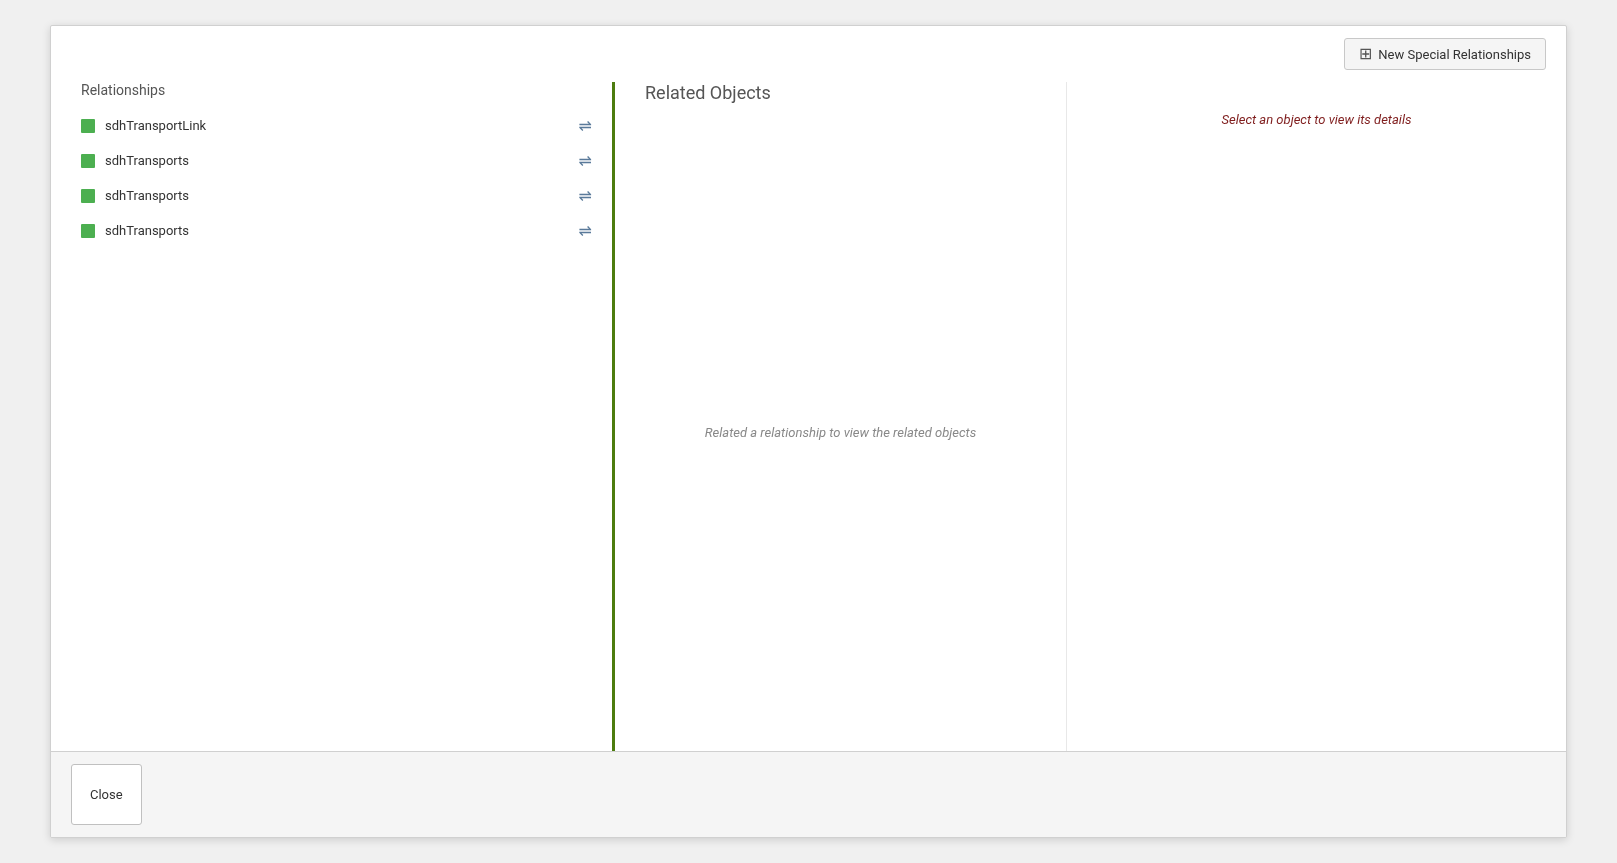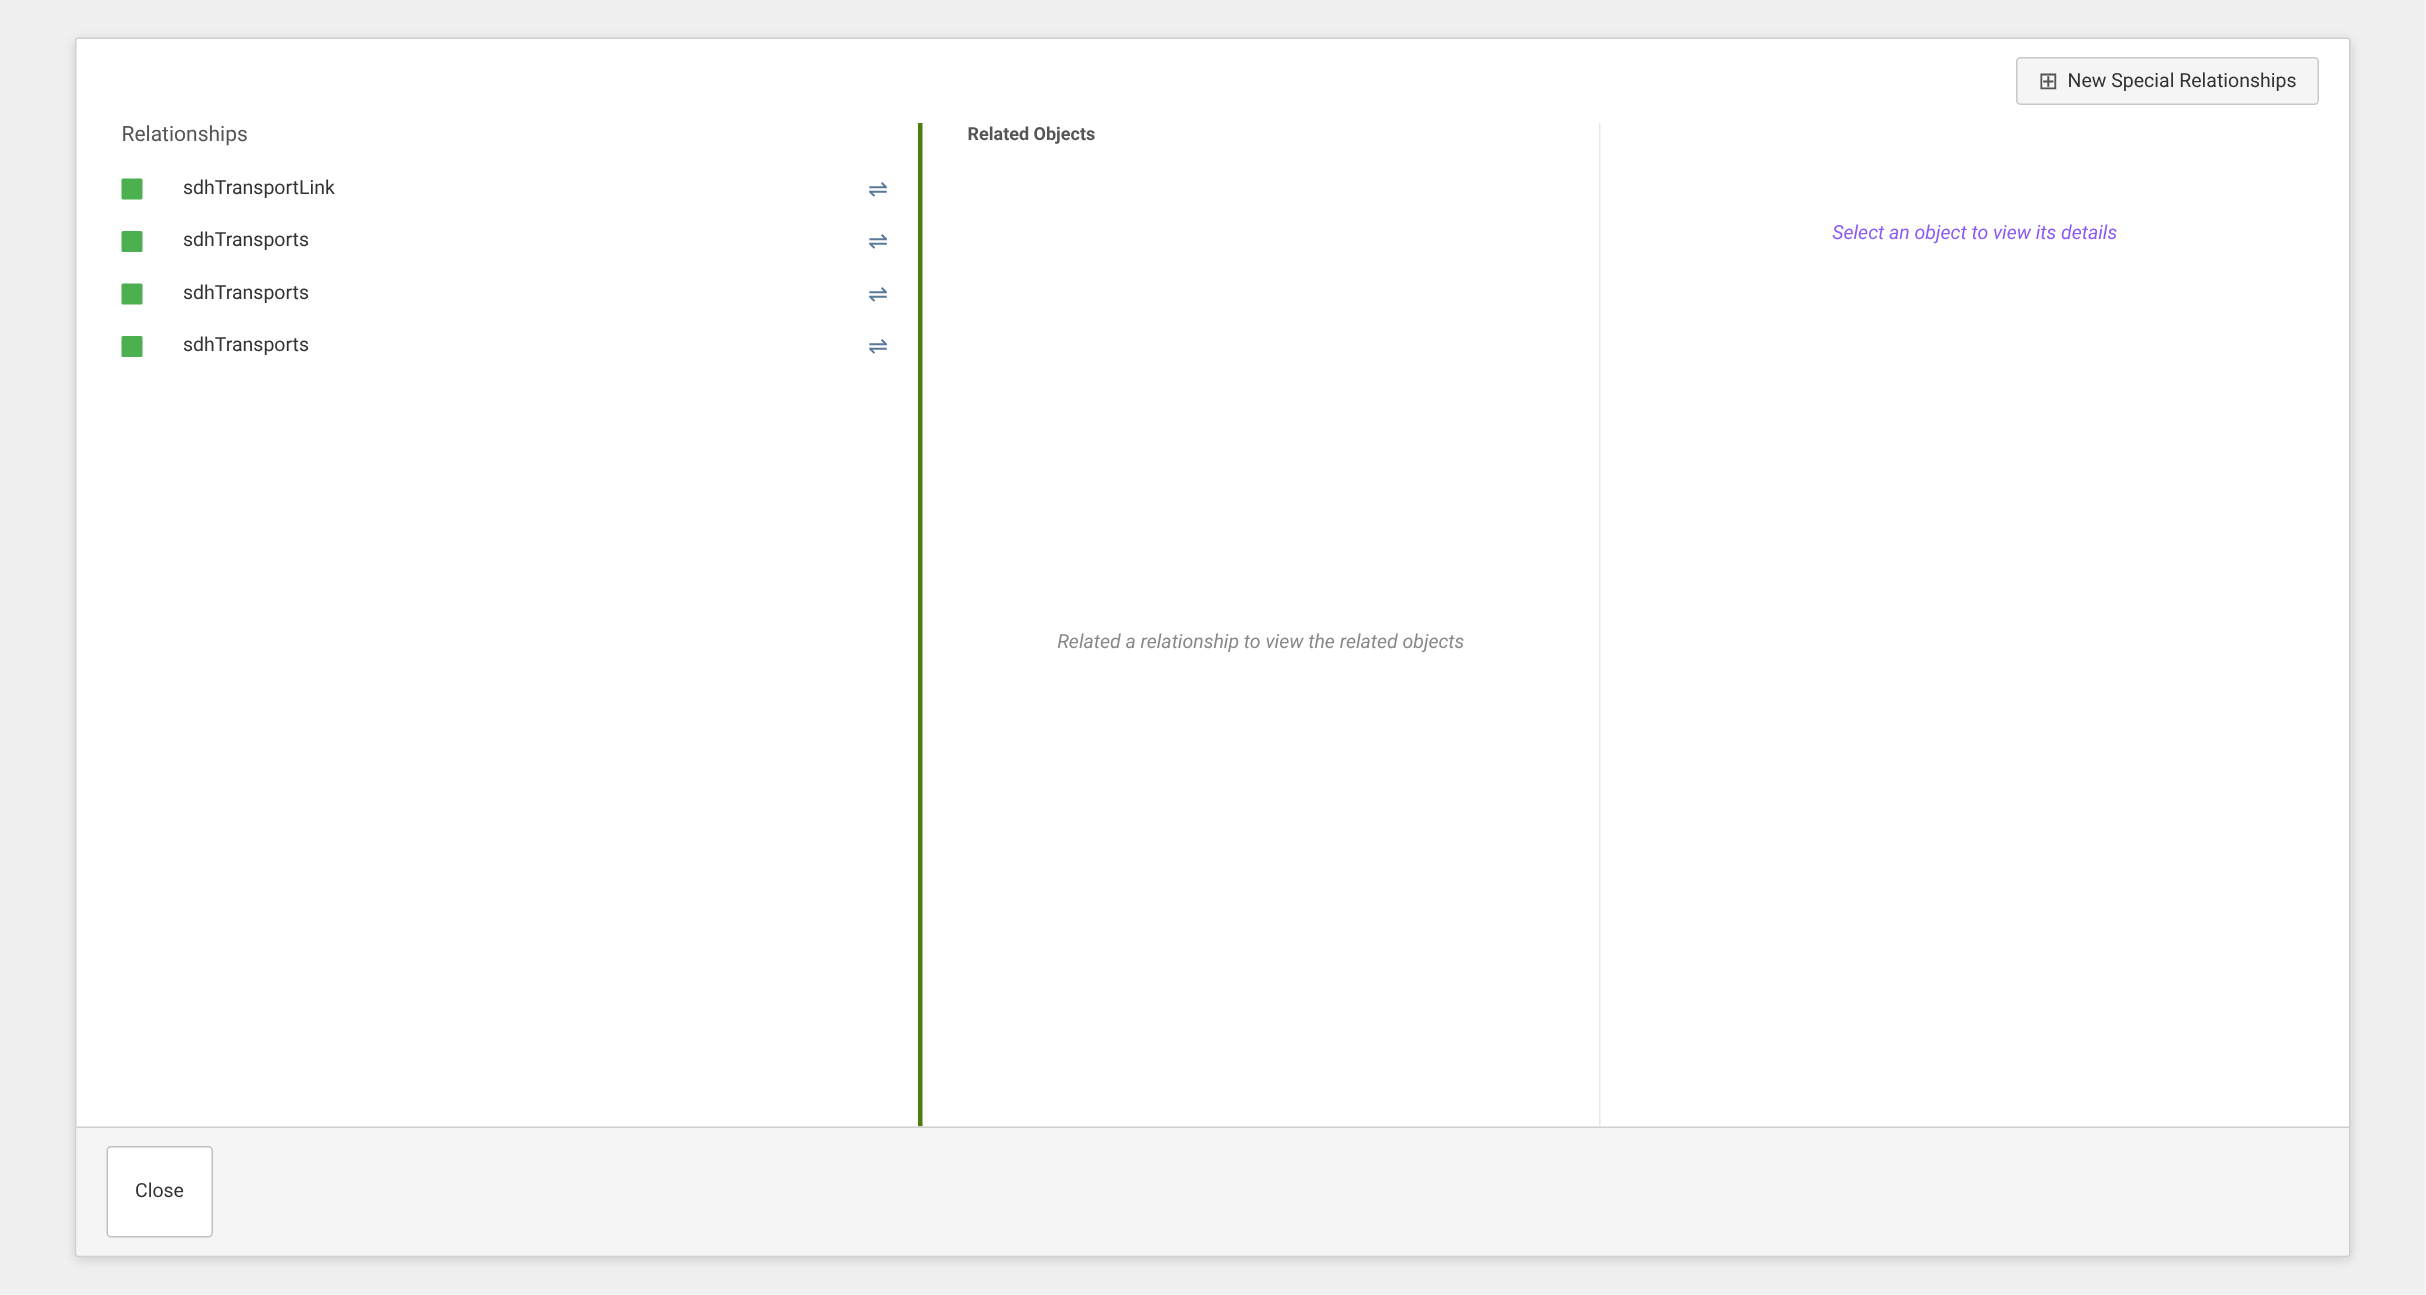--- a/index.html
+++ b/index.html
@@ -113,21 +113,21 @@
       align-items: center;
       justify-content: space-between;
       padding: 8px 10px 8px 20px;
       cursor: pointer;
       border-radius: 2px;
     }
 
     .relationship-item-left {
       display: flex;
       align-items: center;
-      gap: 27px;
+      gap: 10px;
     }
 
     .green-square {
       width: 14px;
       height: 14px;
       background: #4caf50;
       border-radius: 1px;
       flex-shrink: 0;
     }
 
@@ -145,25 +145,24 @@
     .related-objects-panel {
       flex: 1;
       display: flex;
       flex-direction: column;
       padding: 0 20px;
       overflow-y: auto;
       position: relative;
     }
 
     .related-objects-header {
-      font-size: 12px;
+      font-size: 18px;
       color: #555;
       padding: 0 0 10px 10px;
       flex-shrink: 0;
-      font-weight: bold;
     }
 
     .related-objects-body {
       flex: 1;
       display: flex;
       align-items: center;
       justify-content: center;
     }
 
     .select-message {
@@ -177,23 +176,22 @@
       flex-shrink: 0;
       border-left: 1px solid #e8e8e8;
       display: flex;
       align-items: flex-start;
       justify-content: center;
       padding-top: 30px;
     }
 
     .details-message {
       font-size: 13px;
-      color: #8b5cf6;
+      color: #7f1d1d;
       font-style: italic;
-      margin-top: 36px;
     }
 
     .dialog-footer {
       border-top: 1px solid #d0d0d0;
       padding: 12px 20px;
       display: flex;
       align-items: center;
       background: #f5f5f5;
       flex-shrink: 0;
     }

